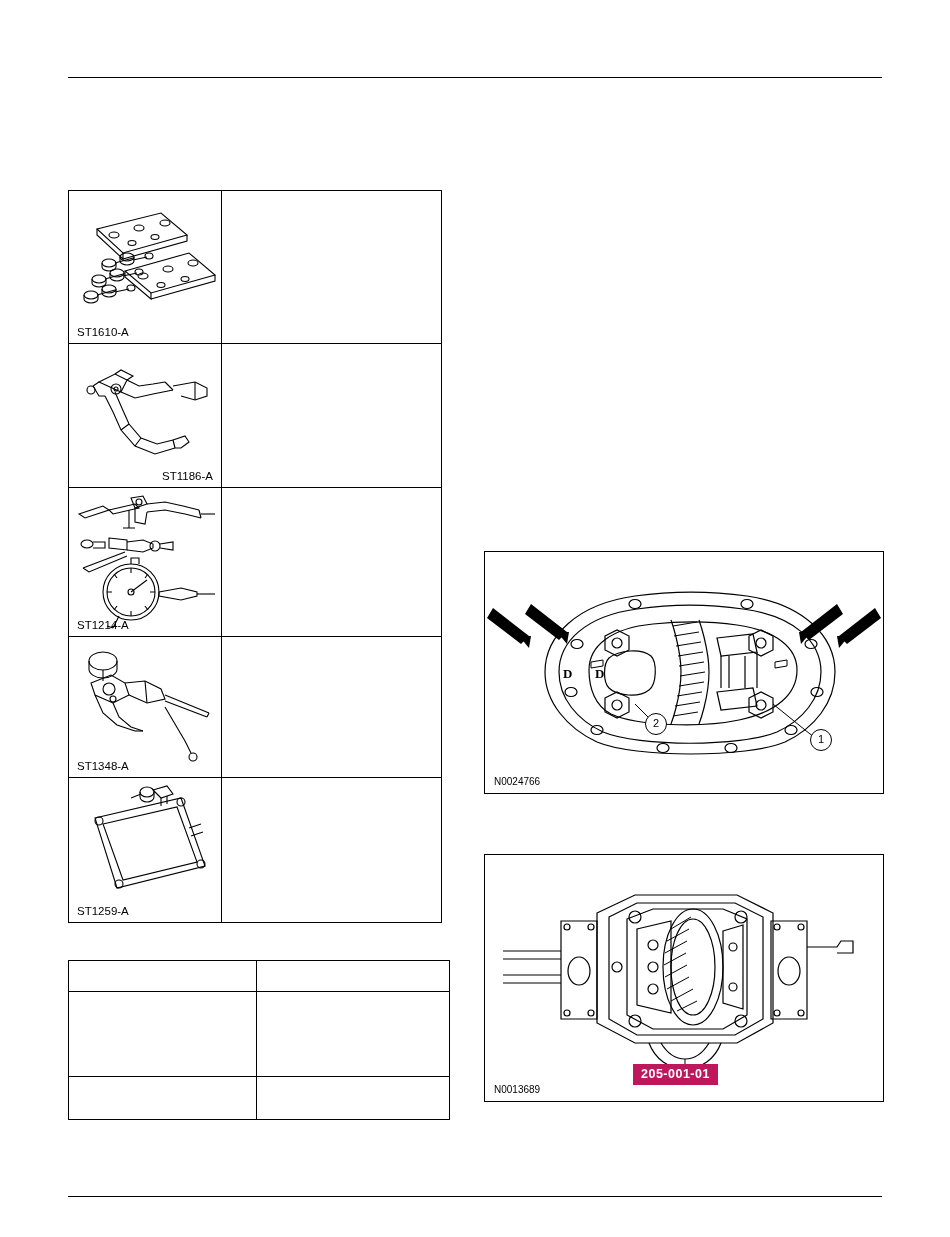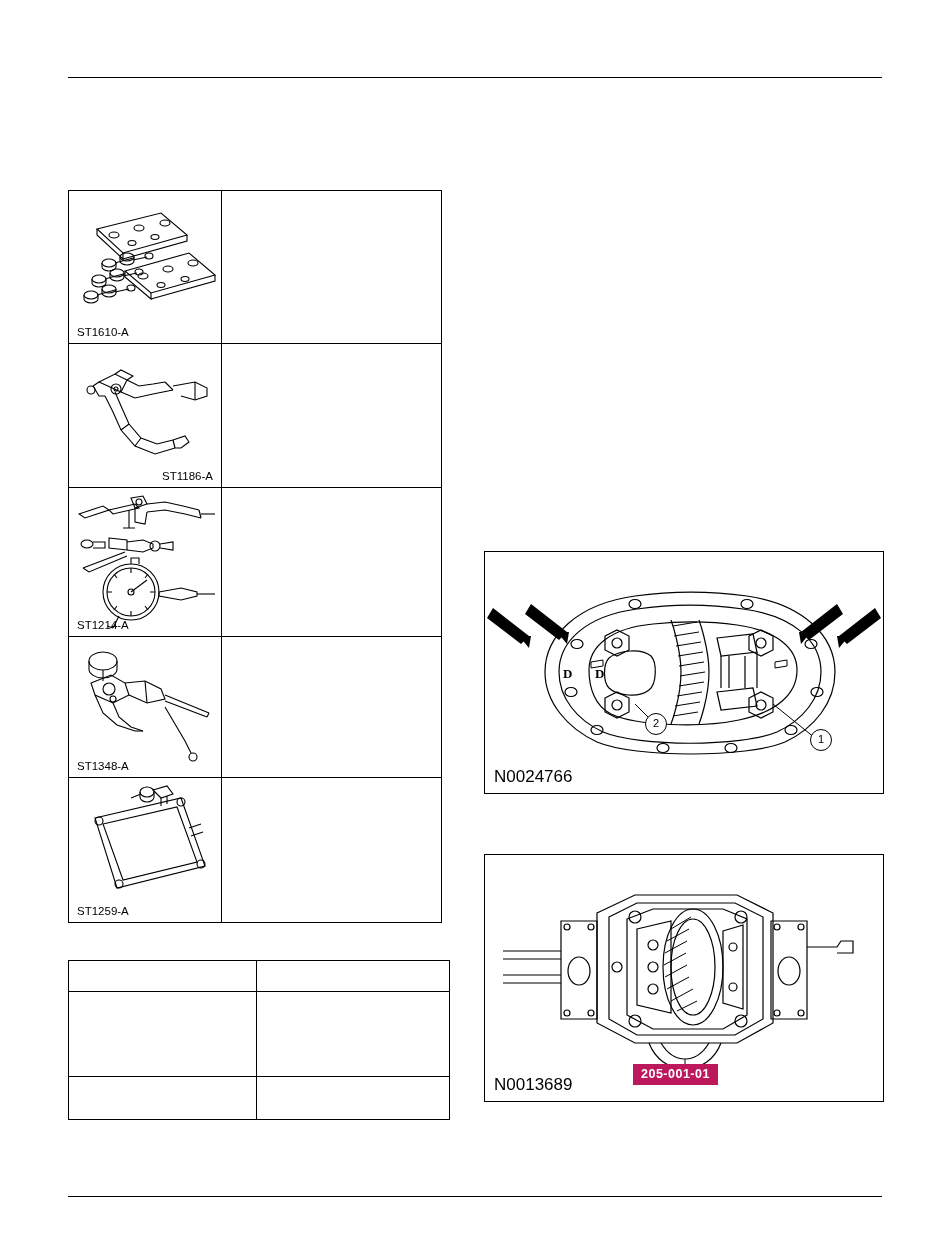--- a/index.html
+++ b/index.html
@@ -104,21 +104,21 @@
     border: 1px solid #000;
     background: #fff;
     overflow: hidden;
   }
   .fig1 { left: 484px; top: 551px; width: 398px; height: 241px; }
   .fig2 { left: 484px; top: 854px; width: 398px; height: 246px; }
   .fig-id {
     position: absolute;
     left: 9px;
     bottom: 6px;
-    font-size: 17px;
+    font-size: 10px;
     font-family: "Liberation Sans", sans-serif;
   }
   .circle-num {
     position: absolute;
     width: 20px;
     height: 20px;
     border: 1.3px solid #000;
     border-radius: 50%;
     font-size: 11px;
     line-height: 19px;

